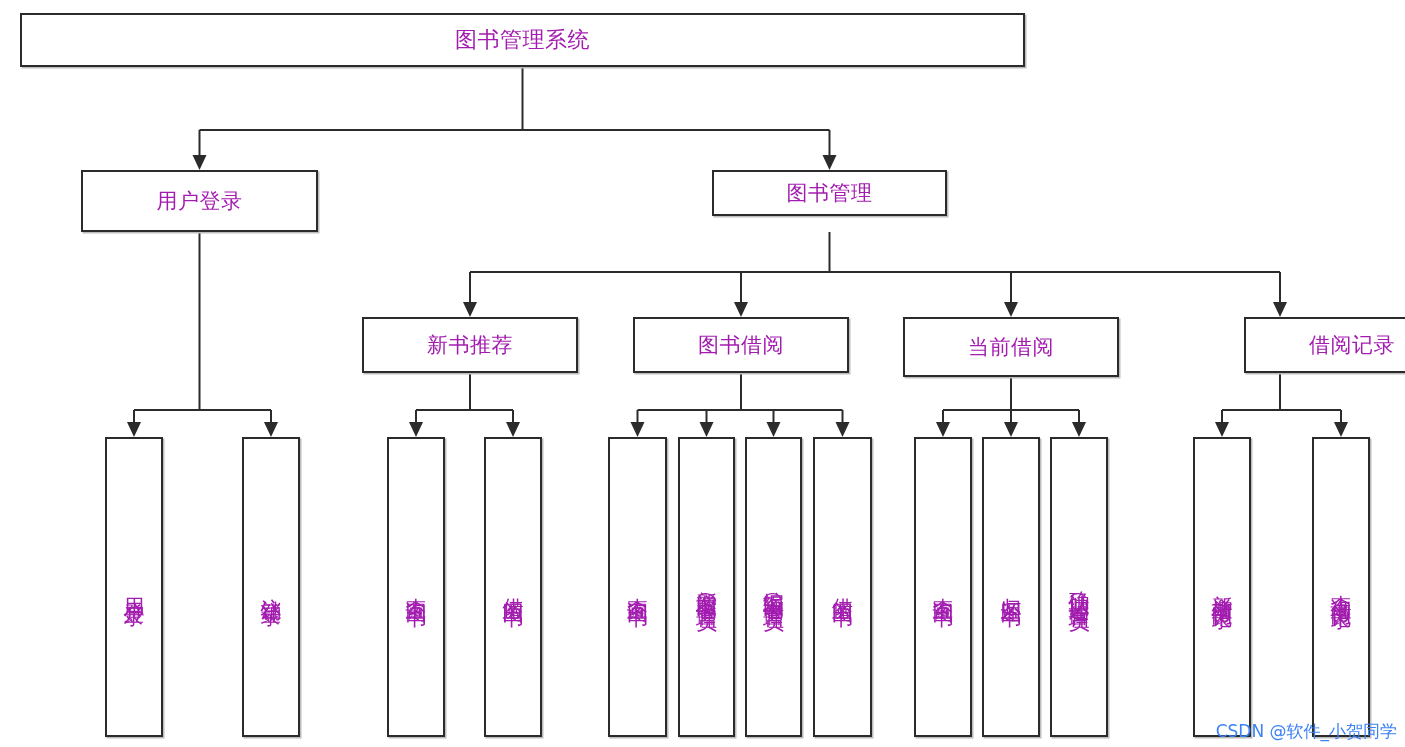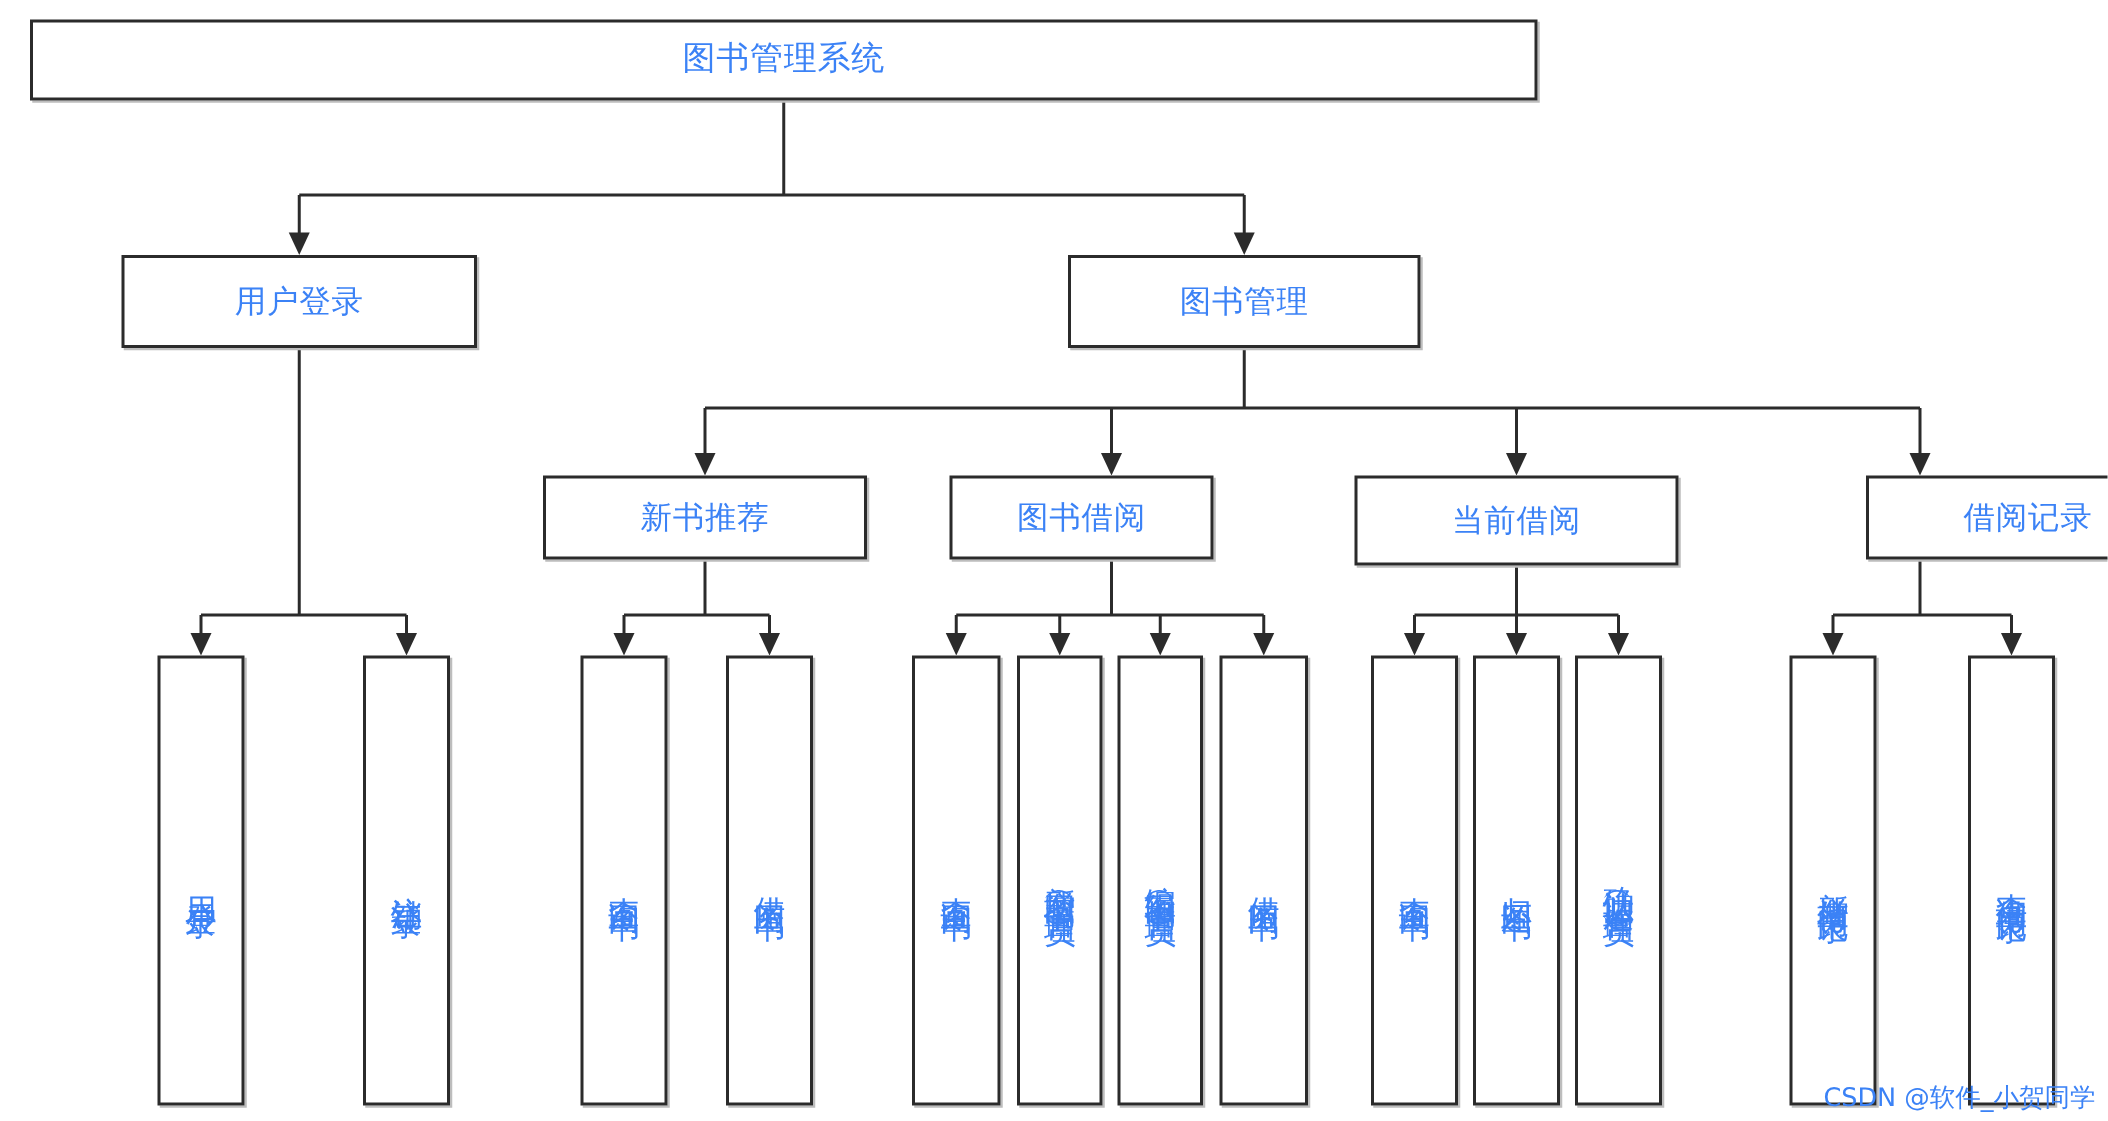--- a/index.html
+++ b/index.html
@@ -29,21 +29,21 @@
   }
   .node-label {
     position: absolute;
     left: 0;
     top: 0;
     width: 100%;
     height: 100%;
     display: flex;
     align-items: center;
     justify-content: center;
-    color: #3b82f6;
+    color: #a21caf;
     font-size: 21px;
     line-height: 1.15;
     letter-spacing: 0.5px;
     white-space: nowrap;
     user-select: none;
   }
   .node.vertical .node-label {
     writing-mode: vertical-rl;
     text-orientation: upright;
     letter-spacing: 3px;
@@ -140,27 +140,27 @@
       <polygon class="arrowhead" points="1334,422 1348,422 1341,437"></polygon>
     </svg>
 
   <div id="node-layer">
       <div class="node level0 root" style="left: 20px; top: 13px; width: 1005px; height: 54px;">
         <span class="node-label">图书管理系统</span>
       </div>
       <div class="node level1" style="left: 81px; top: 170px; width: 237px; height: 62px;">
         <span class="node-label">用户登录</span>
       </div>
-      <div class="node level1" style="left: 712px; top: 170px; width: 235px; height: 62px;">
+      <div class="node level1" style="left: 712px; top: 170px; width: 235px; height: 46px;">
         <span class="node-label">图书管理</span>
       </div>
       <div class="node level2" style="left: 362px; top: 317px; width: 216px; height: 56px;">
         <span class="node-label">新书推荐</span>
       </div>
-      <div class="node level2" style="left: 633px; top: 317px; width: 176px; height: 56px; font-family: Liberation Serif, serif;">
+      <div class="node level2" style="left: 633px; top: 317px; width: 216px; height: 56px; font-family: Liberation Serif, serif;">
         <span class="node-label">图书借阅</span>
       </div>
       <div class="node level2" style="left: 903px; top: 317px; width: 216px; height: 60px;">
         <span class="node-label">当前借阅</span>
       </div>
       <div class="node level2" style="left: 1244px; top: 317px; width: 216px; height: 56px;">
         <span class="node-label">借阅记录</span>
       </div>
       <div class="node level3 vertical" style="left: 105px; top: 437px; width: 58px; height: 300px;">
         <span class="node-label">用户登录</span>

